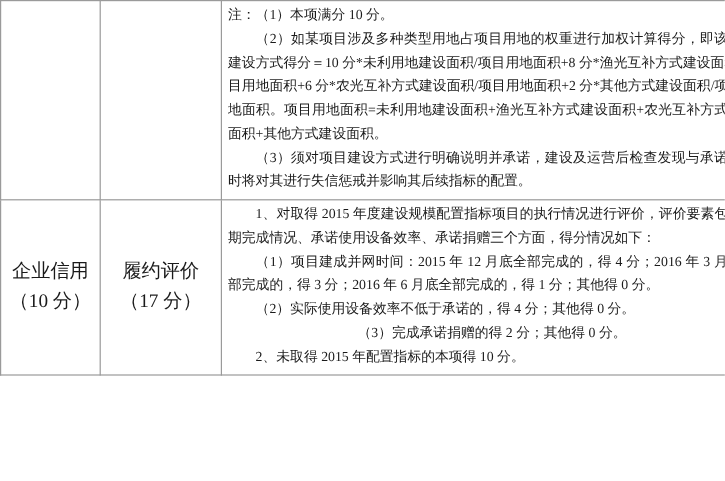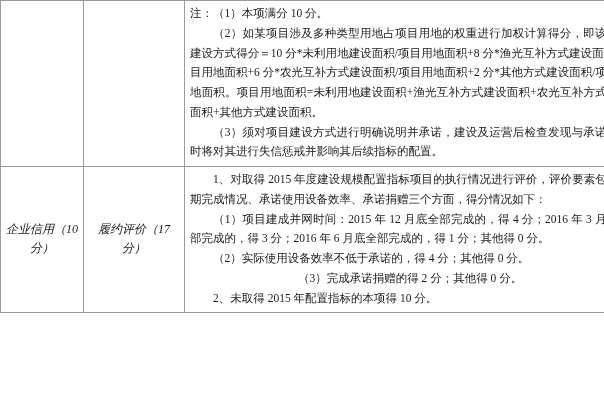--- a/index.html
+++ b/index.html
@@ -54,23 +54,22 @@
     text-indent: 0;
   }
   .p-ind {
     text-indent: 2em;
   }
   .p-center {
     text-align: center;
   }
   .cat-label {
     display: block;
-    font-size: 12px;
+    font-size: 16px;
     line-height: 1.6;
-    font-style: italic;
   }
   .top-note {
     text-indent: 0;
   }
 </style>
 </head>
 <body>
 
 <div class="doc">
   <table class="score-table">

